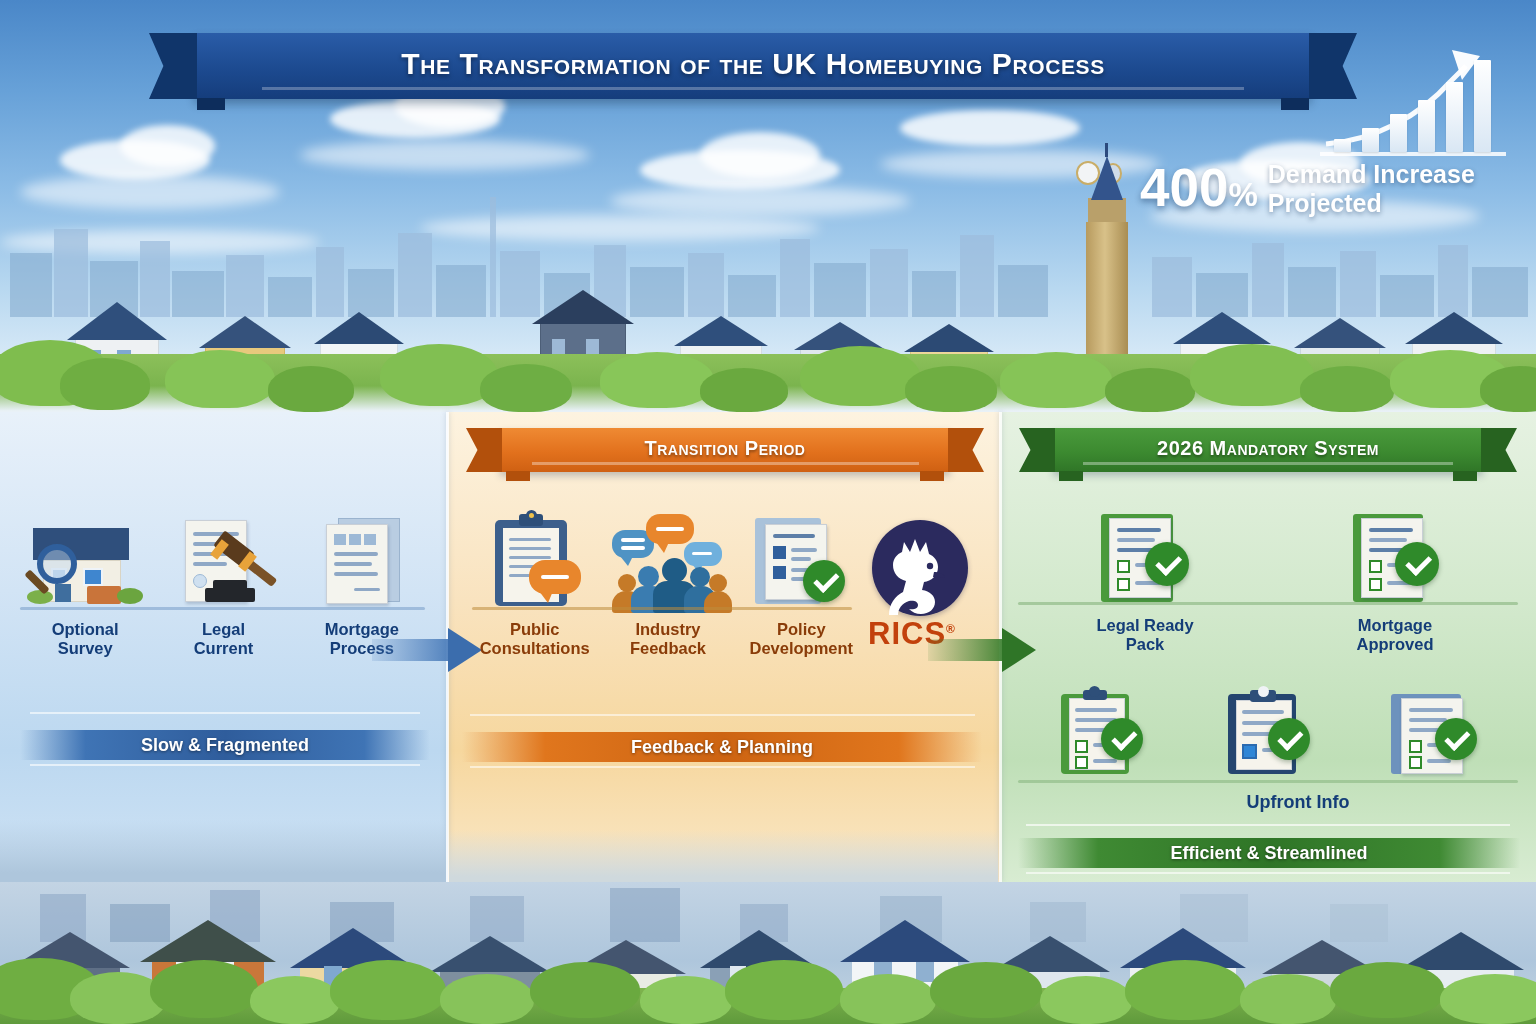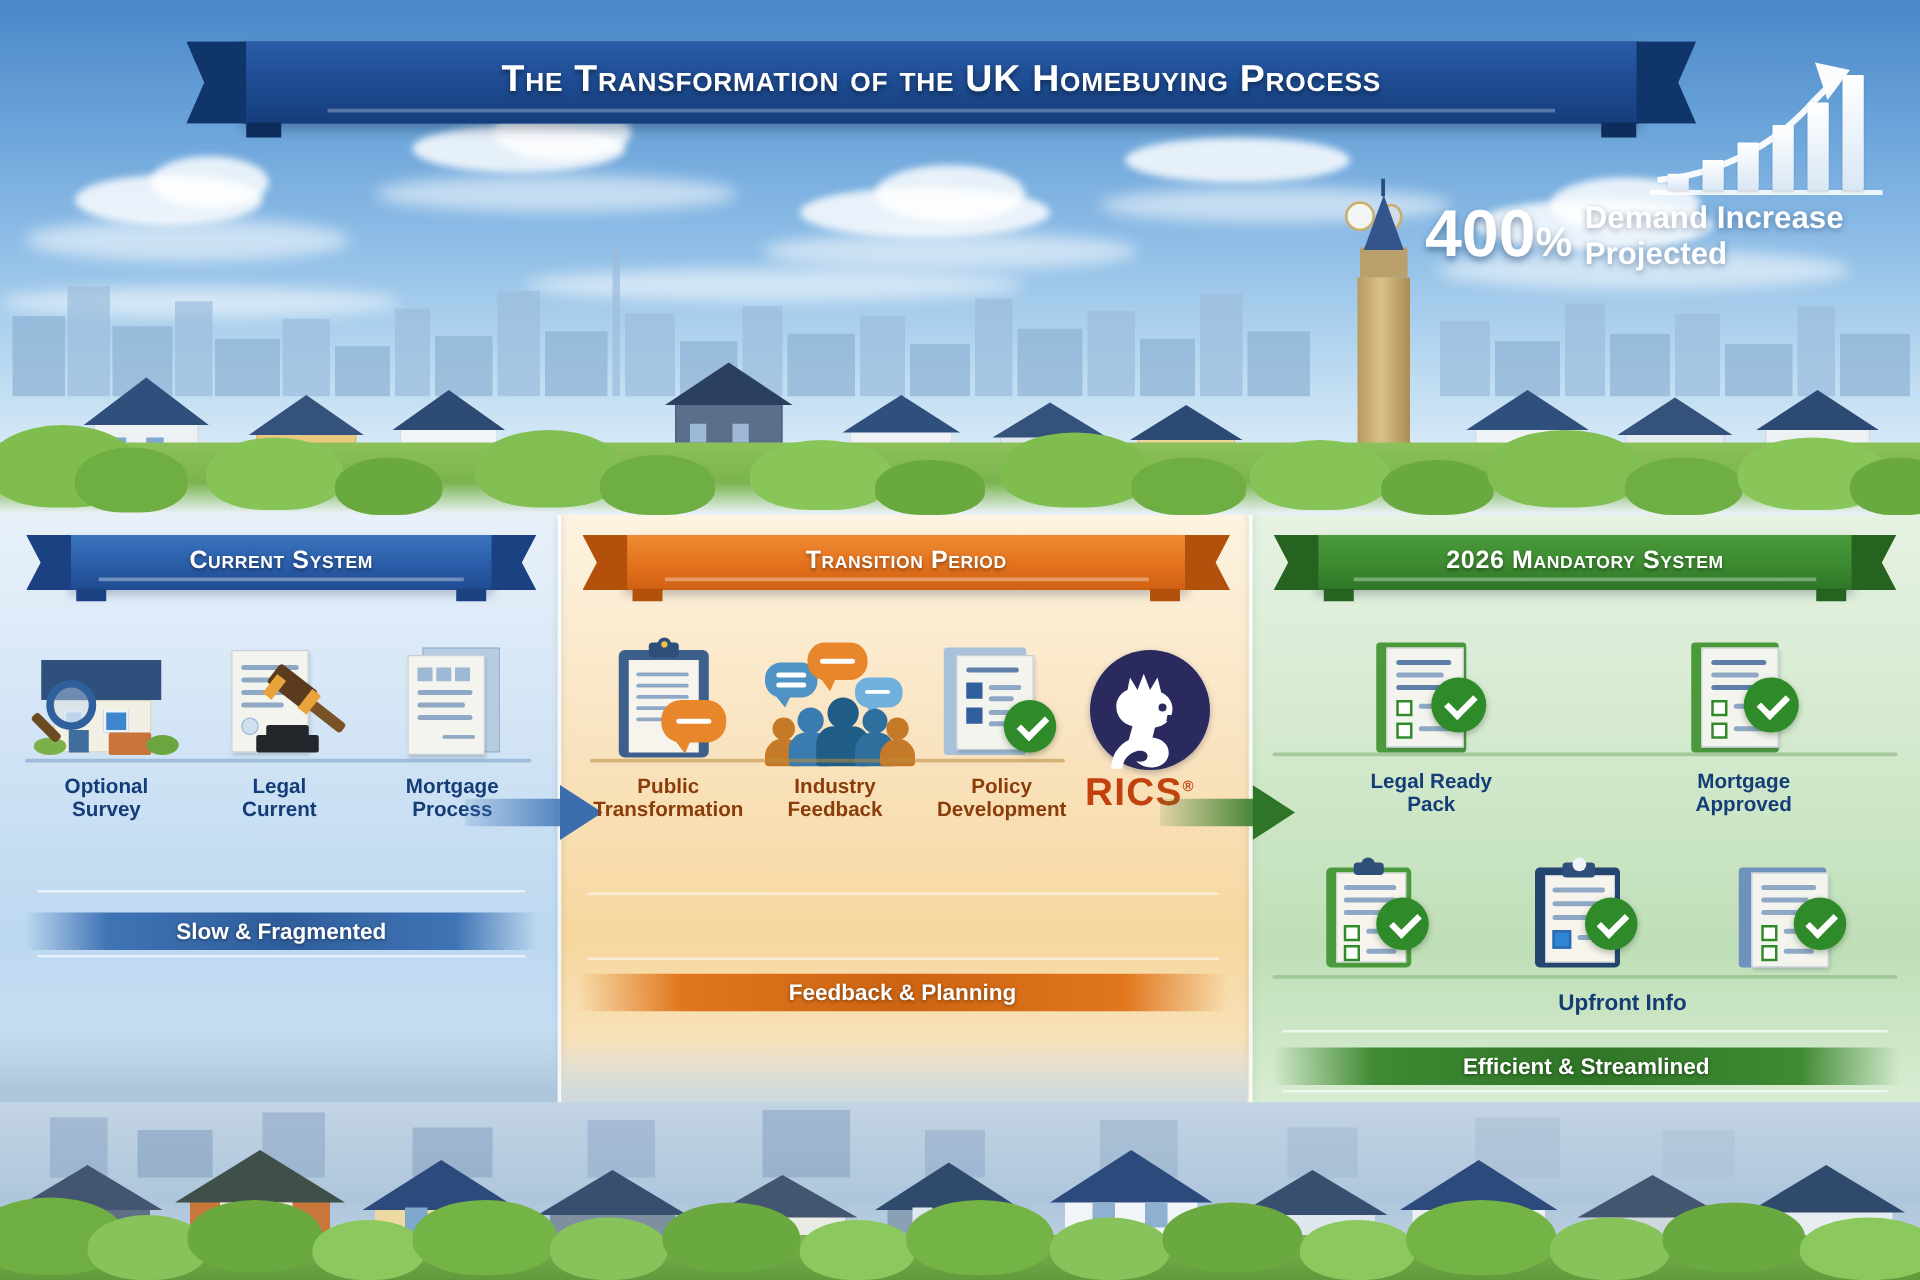--- a/index.html
+++ b/index.html
@@ -122,21 +122,21 @@
   .lbl-blue { color:#143d78; }
   .lbl-or   { color:#8a3c09; }
   .lbl-grn  { color:#143d78; }
 
   .shelf { position:absolute; height:3px; border-radius:2px; }
 
   
   .status { position:absolute; height:30px; display:flex; align-items:center; justify-content:center; }
   .status span { color:#fff; font-size:18px; font-weight:700; text-shadow:0 1px 3px rgba(0,0,0,.45); }
   .st-blue { background:linear-gradient(90deg,rgba(130,170,215,0) 0%,#3f74b5 16%,#2f5d9c 50%,#3f74b5 84%,rgba(130,170,215,0) 100%); }
-  .st-or   { background:linear-gradient(90deg,rgba(240,190,120,0) 0%,#e0761d 16%,#cd6412 50%,#e0761d 84%,rgba(240,190,120,0) 100%);margin-top:47px; }
+  .st-or   { background:linear-gradient(90deg,rgba(240,190,120,0) 0%,#e0761d 16%,#cd6412 50%,#e0761d 84%,rgba(240,190,120,0) 100%); }
   .st-grn  { background:linear-gradient(90deg,rgba(150,200,140,0) 0%,#3f8a33 16%,#2f7527 50%,#3f8a33 84%,rgba(150,200,140,0) 100%); }
   .hairline { position:absolute; height:2px; background:rgba(255,255,255,.6); }
 
   
   .arrow { position:absolute; height:44px; }
   .arrow .shaft { position:absolute; left:0; top:11px; height:22px; }
   .arrow .head { position:absolute; right:0; top:0; width:34px; height:44px; }
   .ar-blue .shaft { background:linear-gradient(90deg,rgba(70,120,185,.15),#4a7cba); }
   .ar-blue .head { background:#3b6dad; clip-path:polygon(0 0,100% 50%,0 100%); }
   .ar-grn .shaft { background:linear-gradient(90deg,rgba(60,130,50,.12),#3a7f2e); }
@@ -371,28 +371,20 @@
   <div class="panels">
     <div class="panel left"></div>
     <div class="panel mid"></div>
     <div class="panel right"></div>
     <div class="divider" style="left:446px;"></div>
     <div class="divider" style="left:999px;"></div>
 
     <div style="position:absolute;left:0;bottom:0;width:446px;height:62px;background:linear-gradient(180deg,rgba(190,215,238,0),#aec6dc 85%);"></div>
     <div style="position:absolute;left:449px;bottom:0;width:549px;height:52px;background:linear-gradient(180deg,rgba(246,220,170,0),#cfd9dd 90%);"></div>
 
-    <div class="sec-ribbon r-blue" style="left:55px;top:16px;width:340px;">
-      <div class="sec-tail l r-blue-d"></div>
-      <div class="sec-tail r r-blue-d"></div>
-      <div class="sec-foot l r-blue-d"></div>
-      <div class="sec-foot r r-blue-d"></div>
-      <div class="sline"></div>
-      <div class="sec-label">Current System</div>
-    </div>
 
     <div class="icon-row" style="left:16px;top:100px;width:415px;">
 
       <div class="icon-cell">
         <div class="icon-art">
           <div class="hi-roof" style="left:8px;top:16px;width:0;height:0;border-left:48px solid transparent;border-right:48px solid transparent;border-bottom:32px solid #2f4f7c;"></div>
           <div class="hi-wall" style="left:18px;top:48px;width:78px;height:42px;"></div>
           <div class="hi-win" style="left:58px;top:56px;width:20px;height:18px;"></div>
           <div style="position:absolute;left:26px;top:56px;width:16px;height:14px;background:#bcd4ea;border:2px solid #f0f4f8;"></div>
           <div style="position:absolute;left:30px;top:72px;width:16px;height:18px;background:#3f6e9e;"></div>
@@ -481,21 +473,21 @@
           <div class="docline" style="left:34px;top:35px;width:42px;height:3px;"></div>
           <div class="docline" style="left:34px;top:44px;width:42px;height:3px;"></div>
           <div class="docline" style="left:34px;top:53px;width:42px;height:3px;"></div>
           <div class="docline" style="left:34px;top:62px;width:42px;height:3px;"></div>
           <div style="position:absolute;left:54px;top:48px;width:52px;height:34px;border-radius:16px;background:#e8862c;"></div>
           <div style="position:absolute;left:64px;top:79px;width:0;height:0;border-left:9px solid transparent;border-right:5px solid transparent;border-top:12px solid #e8862c;"></div>
           <div class="bub-line" style="left:66px;top:63px;width:28px;"></div>
         </div>
         <div class="icon-label lbl-or">
           <div>Public</div>
-          <div>Transformation</div>
+          <div>Consultations</div>
         </div>
       </div>
 
       <div class="icon-cell">
         <div class="icon-art">
           <div style="position:absolute;left:4px;top:18px;width:42px;height:28px;border-radius:13px;background:#4f93c4;"></div>
           <div style="position:absolute;left:12px;top:44px;width:0;height:0;border-left:8px solid transparent;border-right:5px solid transparent;border-top:10px solid #4f93c4;"></div>
           <div class="bub-line" style="left:13px;top:26px;width:24px;height:4px;"></div>
           <div class="bub-line" style="left:13px;top:34px;width:24px;height:4px;"></div>
           <div style="position:absolute;left:38px;top:2px;width:48px;height:30px;border-radius:14px;background:#e8862c;"></div>

